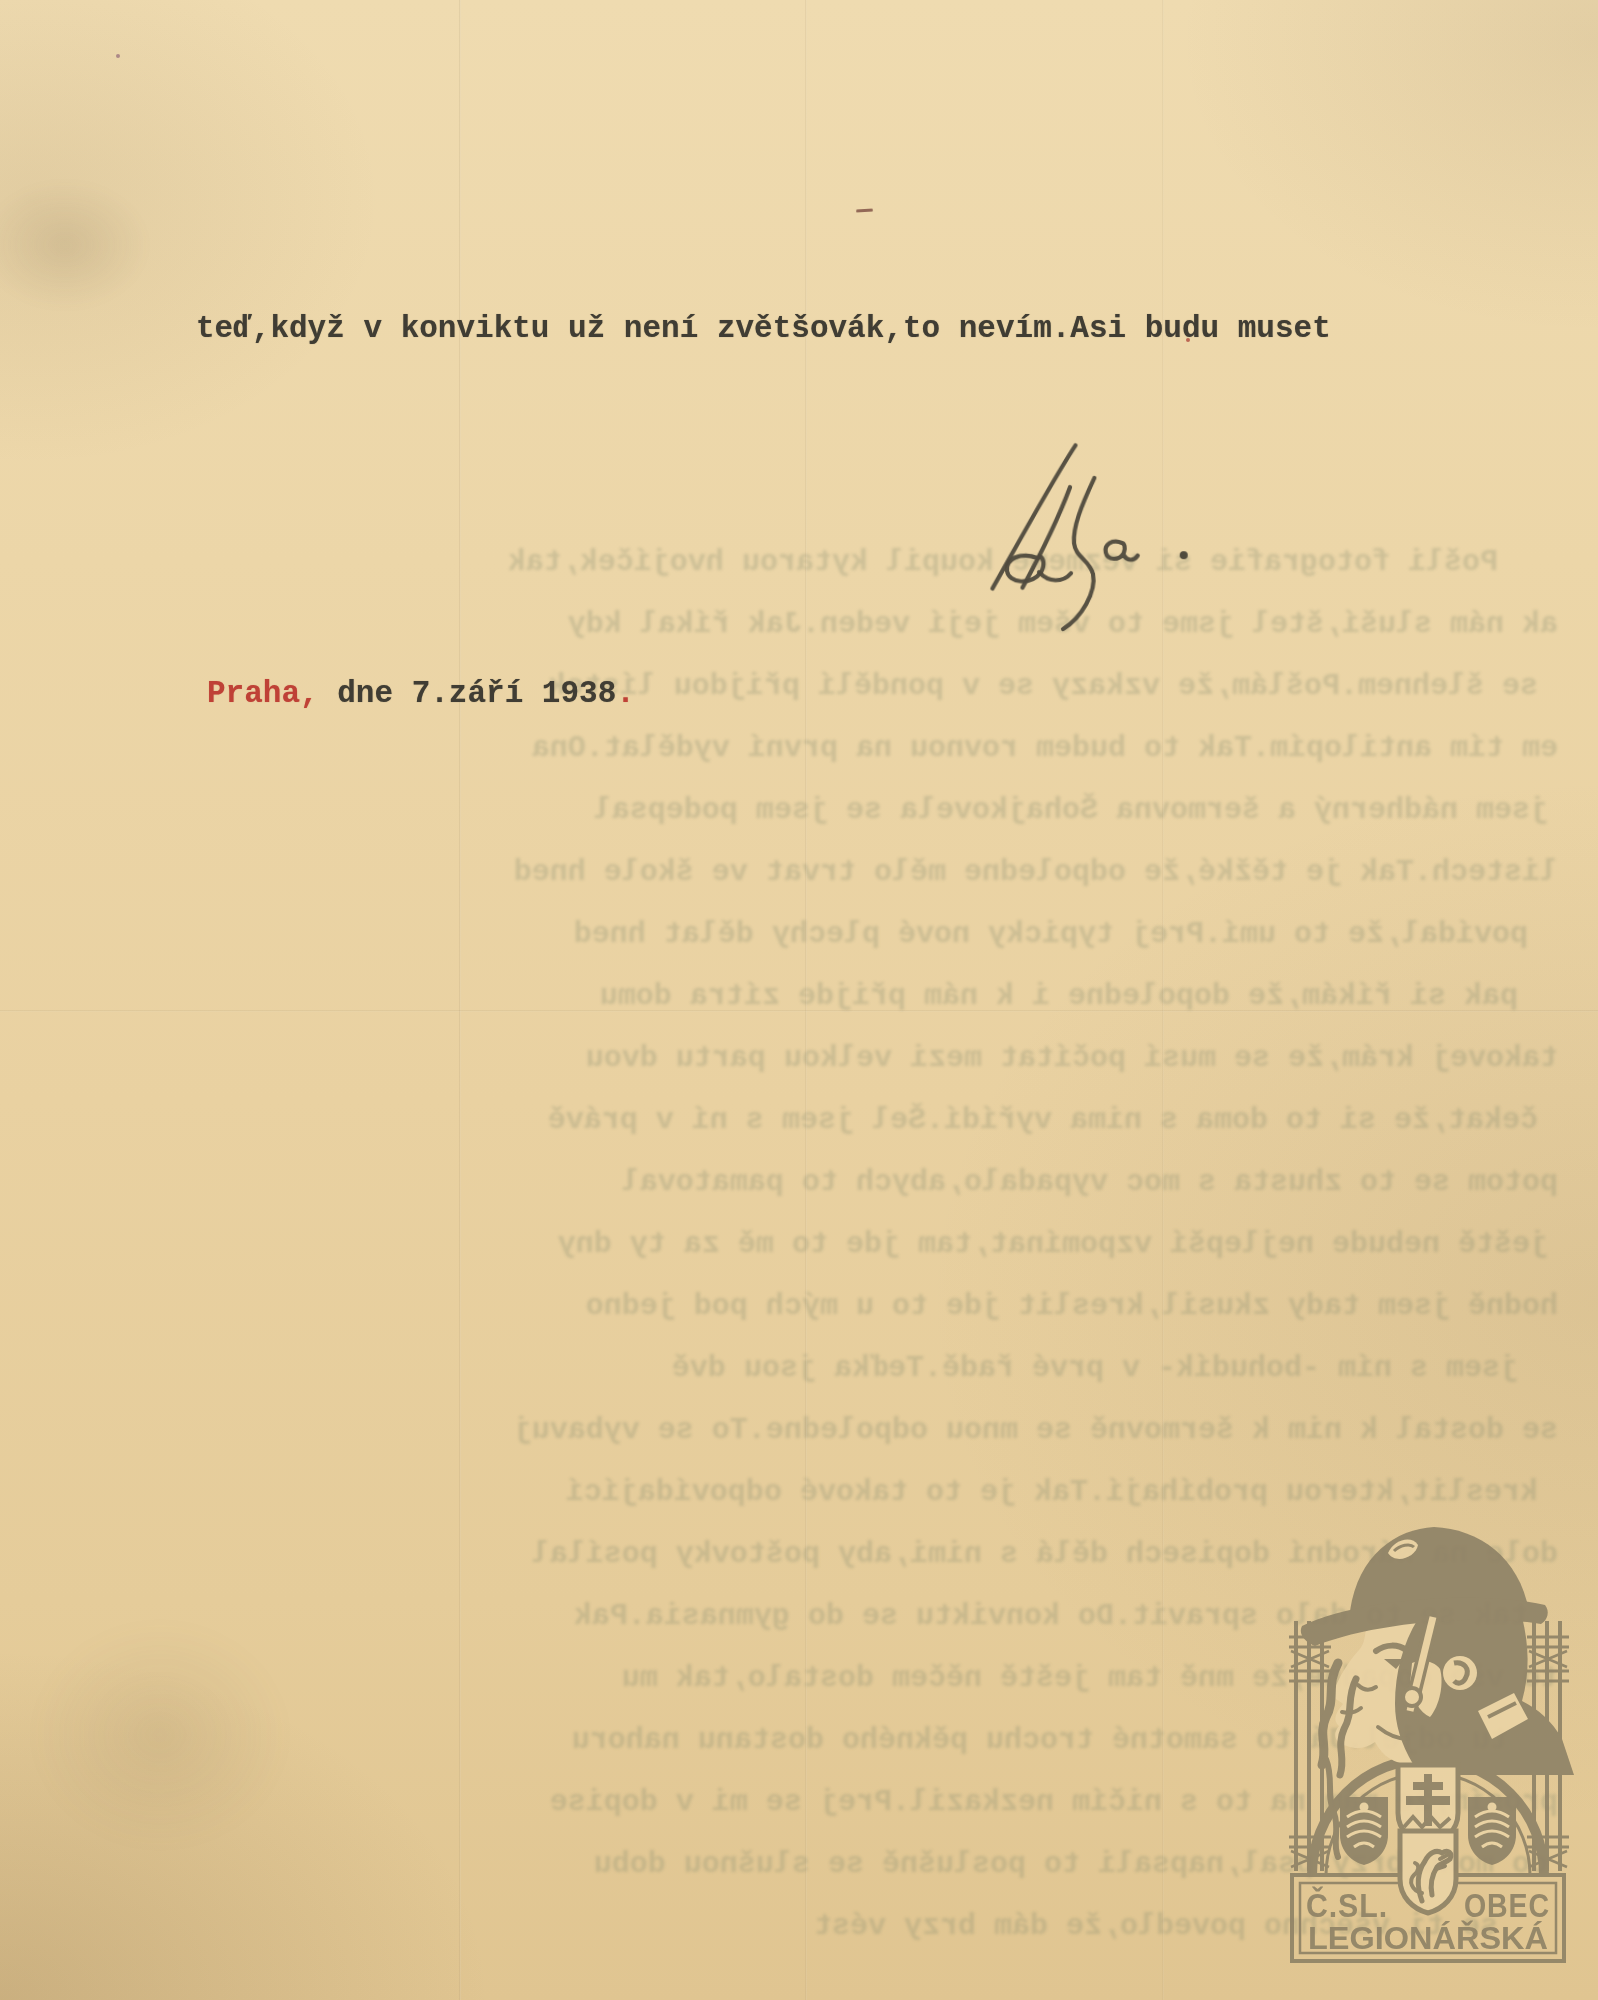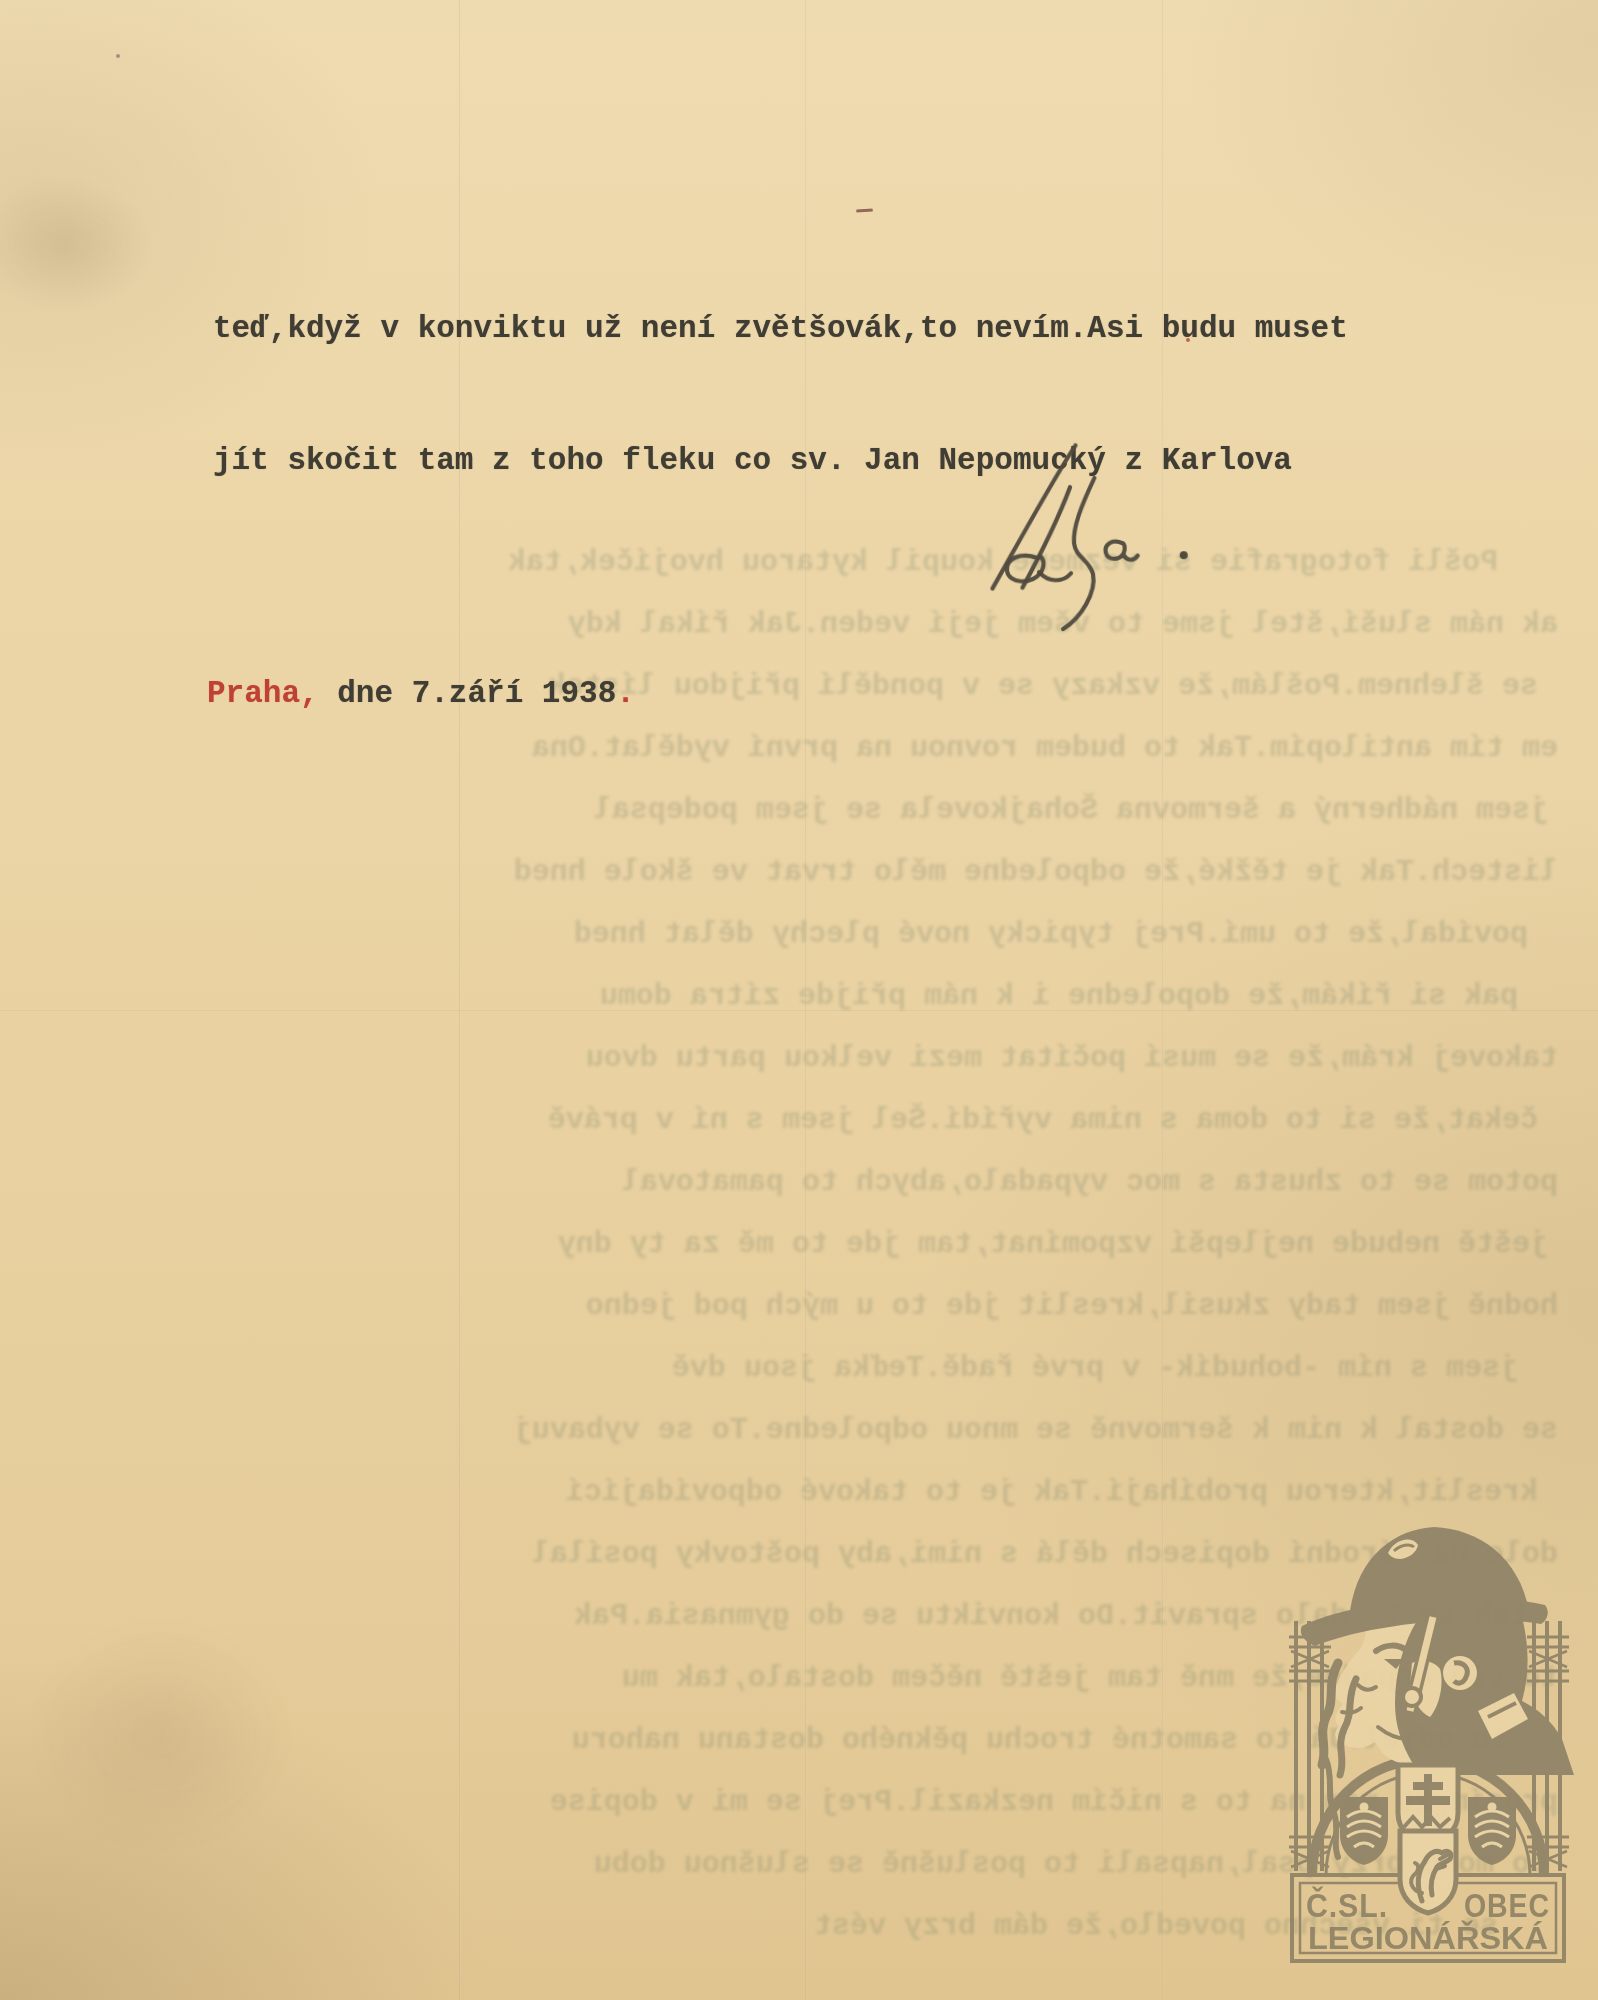--- a/index.html
+++ b/index.html
@@ -28,21 +28,21 @@
   .dot-red{position:absolute;left:1186px;top:338px;width:4px;height:4px;border-radius:50%;background:#b04a3c;opacity:.8;}
   .dot-purple{position:absolute;left:116px;top:54px;width:4px;height:4px;border-radius:50%;background:#7a4a6a;opacity:.55;}
   
   .bleed{position:absolute;left:186px;top:0;width:1372px;height:2000px;
     transform:scaleX(-1);filter:blur(1.6px);opacity:.30;color:#868c6f;
     font-size:30px;font-weight:700;pointer-events:none;}
   .bleedline{position:absolute;left:0;width:100%;white-space:pre;}
   
   .typed{position:absolute;color:#403d34;font-size:31px;font-weight:700;
     text-shadow:0 0 1px rgba(62,59,48,.45);white-space:pre;}
-  .body-block{left:213px;top:228px;}
+  .body-block{left:196px;top:228px;}
   .body-block p{margin:0;line-height:62.4px;}
   .dateline{left:207px;top:663px;line-height:62px;}
   .red{color:#bf4136;text-shadow:0 0 1px rgba(178,58,46,.4);margin-top:48px;}
   
   .signature{position:absolute;left:980px;top:442px;width:224px;height:208px;transform:rotate(2deg);}
   .signature path{fill:none;stroke:#4f4a3d;stroke-width:4.2;stroke-linecap:round;stroke-linejoin:round;opacity:.95;}
   
   .stamp{position:absolute;left:1282px;top:1513px;width:292px;height:455px;opacity:.9;}
   .stamp .ink{fill:#8d8165;}
   .stamp .paper{fill:#ead3a5;}
@@ -87,21 +87,20 @@
   <div class="crease h1"></div>
 
   <div class="stain1"></div>
   <div class="stain2"></div>
   <div class="pen-dash"></div>
   <div class="dot-red"></div>
   <div class="dot-purple"></div>
 
   <div class="typed body-block">
     <p>teď,když v konviktu už není zvětšovák,to nevím.Asi budu muset</p>
-    <p>jít skočit tam z toho fleku co sv. Jan Nepomucký z Karlova</p>
   </div>
 
   <div class="typed dateline"><span class="red">Praha,</span><span> dne 7.září 1938</span><span class="red">.</span></div>
 
   <svg class="signature" viewBox="0 0 224 208" aria-hidden="true">
     <path d="M 14 150 C 36 108 70 40 92 4"></path>
     <path d="M 44 148 C 58 120 78 76 88 46"></path>
     <path d="M 58 118 C 40 112 26 120 28 132 C 30 144 52 146 62 132 C 66 124 64 118 60 116"></path>
     <path d="M 60 132 C 70 142 84 142 92 132"></path>
     <path d="M 112 36 C 100 64 92 86 94 102 C 96 116 110 118 114 132 C 118 150 104 176 86 188"></path>

